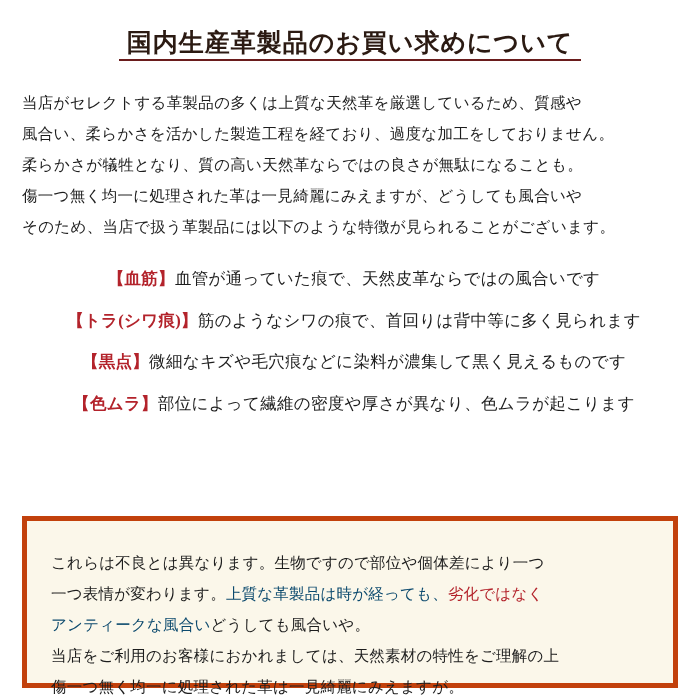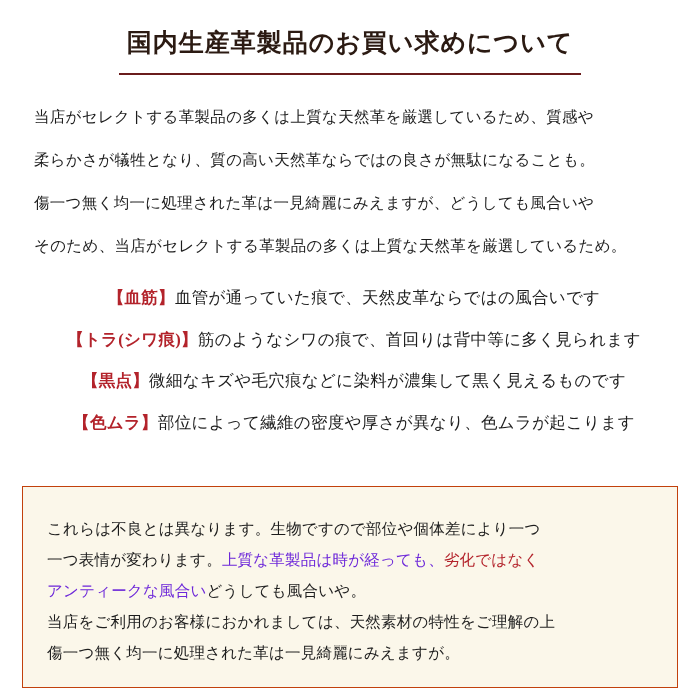--- a/index.html
+++ b/index.html
@@ -25,34 +25,34 @@
   .title-wrap {
     padding: 26px 0 0 0;
     text-align: center;
   }
   .title {
     display: inline-block;
     font-size: 25px;
     font-weight: bold;
     letter-spacing: 1px;
     color: #2b1a12;
-    padding: 0 8px 14px 8px;
+    padding: 0 8px 0 8px;
     border-bottom: 2px solid #6a1c1c;
   }
 
   
   .intro {
     margin: 26px 22px 0 22px;
     font-size: 15.5px;
     line-height: 2.0;
     color: #1d1d1d;
     letter-spacing: 0.3px;
   }
   .intro p {
-    margin: 12px;
+    margin: 0;
   }
 
   
   .features {
     margin: 24px 0 0 0;
     padding: 0;
     list-style: none;
     text-align: center;
   }
   .features li {
@@ -67,55 +67,56 @@
     color: #b3232b;
     font-weight: bold;
   }
 
   
   .note {
     position: absolute;
     left: 22px;
     right: 22px;
     bottom: 12px;
-    height: 202px;
+    height: 172px;
     box-sizing: border-box;
     background: #fbf7ea;
-    border: 1px solid #c2410c;
+    border: 5px solid #c2410c;
     padding: 26px 24px 0 24px;
   }
   .note p {
     margin: 0;
     font-size: 15.5px;
     line-height: 2.0;
     color: #1d1d1d;
     letter-spacing: 0.2px;
   }
   .hl-blue {
-    color: #6d28d9;
+    color: #0c4a6e;
   }
   .hl-red {
     color: #b3232b;
     text-align: center;
   }
 </style>
 </head>
 <body>
 
 <div class="page">
 
   <div class="title-wrap">
     <div class="title">国内生産革製品のお買い求めについて</div>
   </div>
 
   <div class="intro">
     <p>当店がセレクトする革製品の多くは上質な天然革を厳選しているため、質感や</p>
+    <p>風合い、柔らかさを活かした製造工程を経ており、過度な加工をしておりません。</p>
     <p>柔らかさが犠牲となり、質の高い天然革ならではの良さが無駄になることも。</p>
     <p>傷一つ無く均一に処理された革は一見綺麗にみえますが、どうしても風合いや</p>
-    <p>そのため、当店がセレクトする革製品の多くは上質な天然革を厳選しているため。</p>
+    <p>そのため、当店で扱う革製品には以下のような特徴が見られることがございます。</p>
   </div>
 
   <ul class="features">
     <li>
       <span class="tag">【血筋】</span><span>血管が通っていた痕で、天然皮革ならではの風合いです</span>
     </li>
     <li>
       <span class="tag">【トラ(シワ痕)】</span><span>筋のようなシワの痕で、首回りは背中等に多く見られます</span>
     </li>
     <li>

